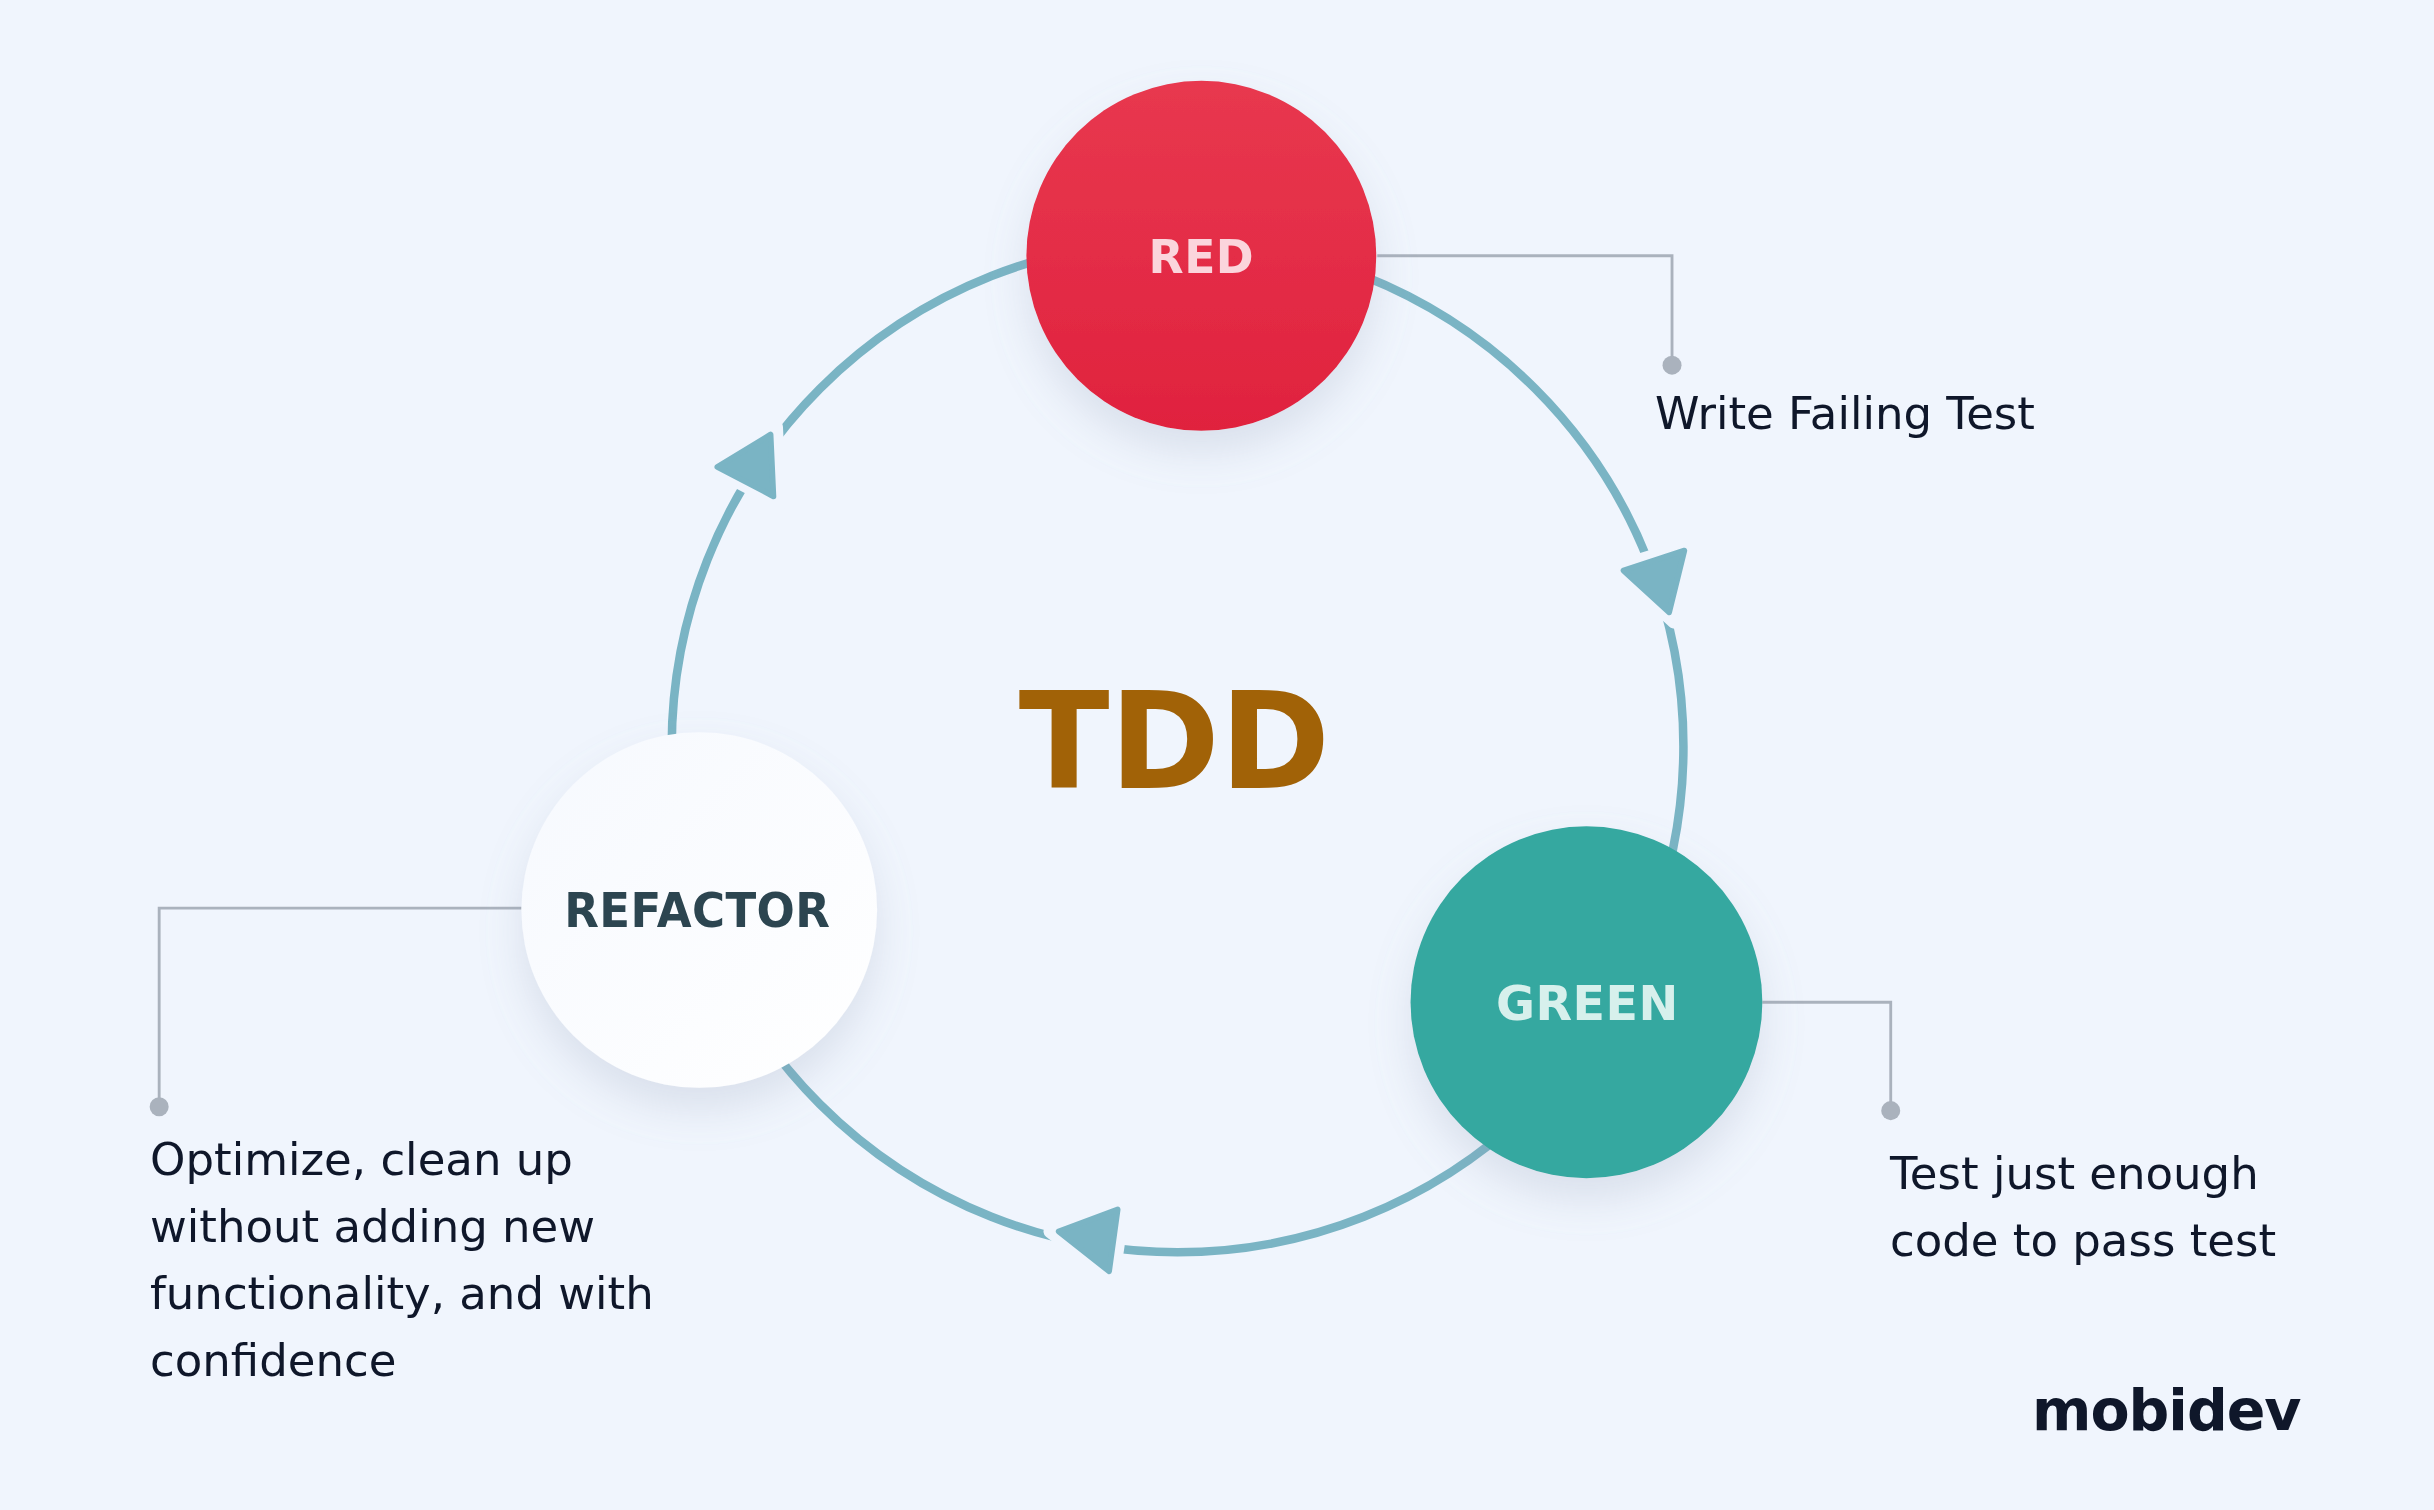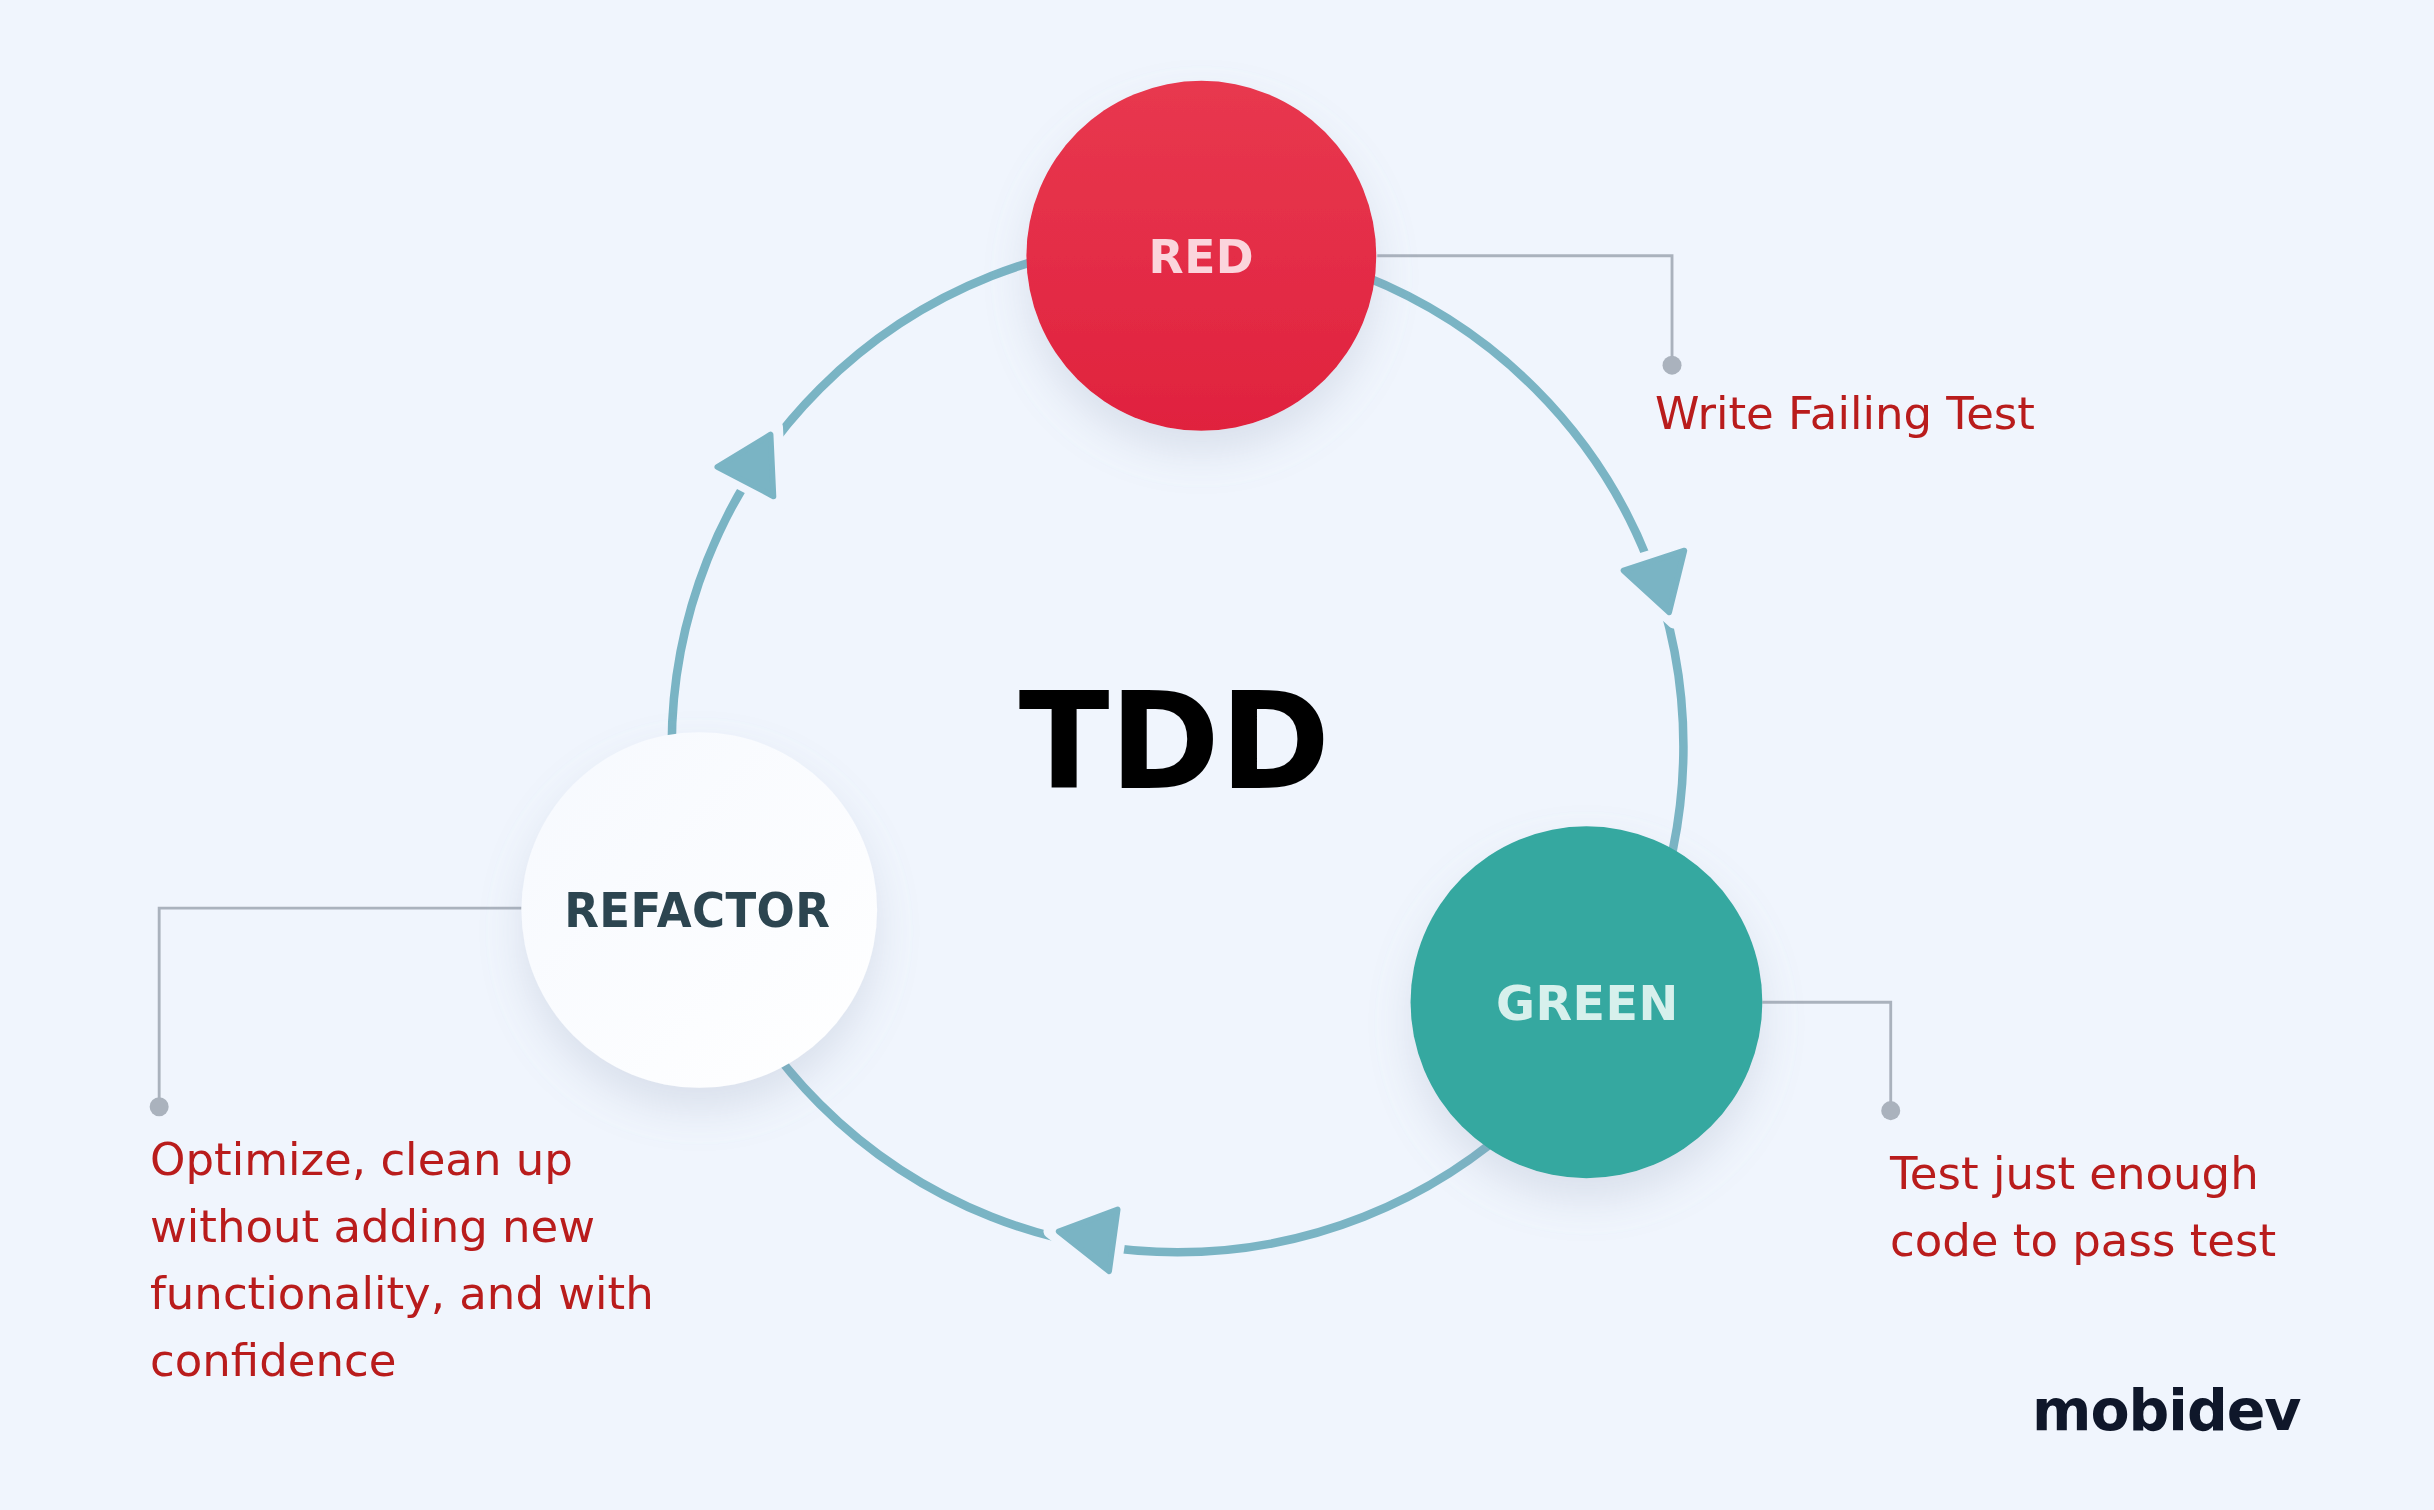--- a/index.html
+++ b/index.html
@@ -13,32 +13,32 @@
   .node-label {
     font-family: "DejaVu Sans", sans-serif;
     font-weight: 700;
     letter-spacing: 0.5px;
   }
   .desc {
     position: absolute;
     font-family: "DejaVu Sans", sans-serif;
     font-size: 45px;
     line-height: 67px;
-    color: #b91c1c;
+    color: #0f172a;
     white-space: pre-line;
   }
   #desc-red { left: 1655px; top: 380px; }
   #desc-green { left: 1890px; top: 1140px; }
   #desc-refactor { left: 150px; top: 1126px; }
   #center-title {
     position: absolute; left: 1008px; top: 666px; width: 333px;
     text-align: center;
     font-family: "DejaVu Sans", sans-serif;
     font-weight: 700; font-size: 133px; line-height: 152px;
-    color: #000000;
+    color: #a16207;
   }
   #logo {
     position: absolute; left: 2032px; top: 1377px;
     font-family: "DejaVu Sans", sans-serif;
     font-weight: 700; font-size: 57px; line-height: 67px;
     color: #0f172a; letter-spacing: -1px;
   }
 </style>
 </head>
 <body>

